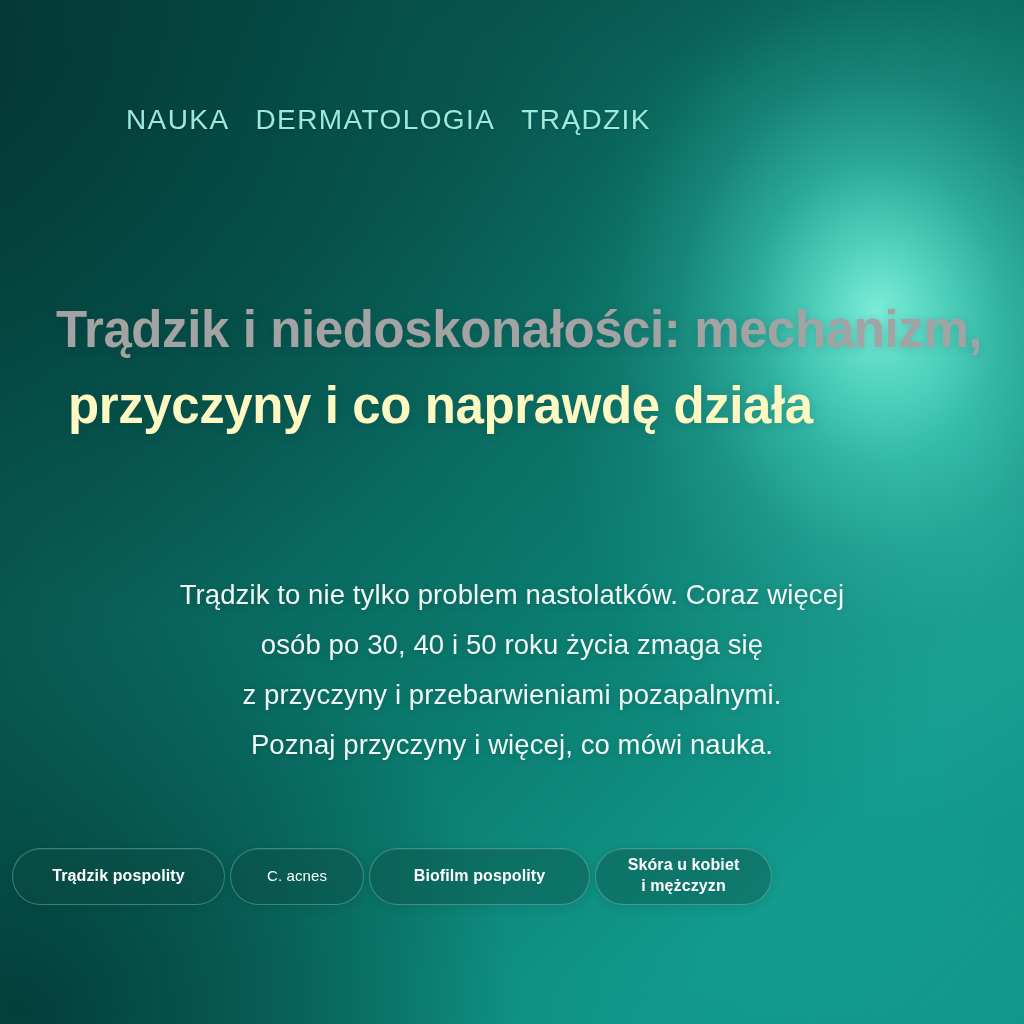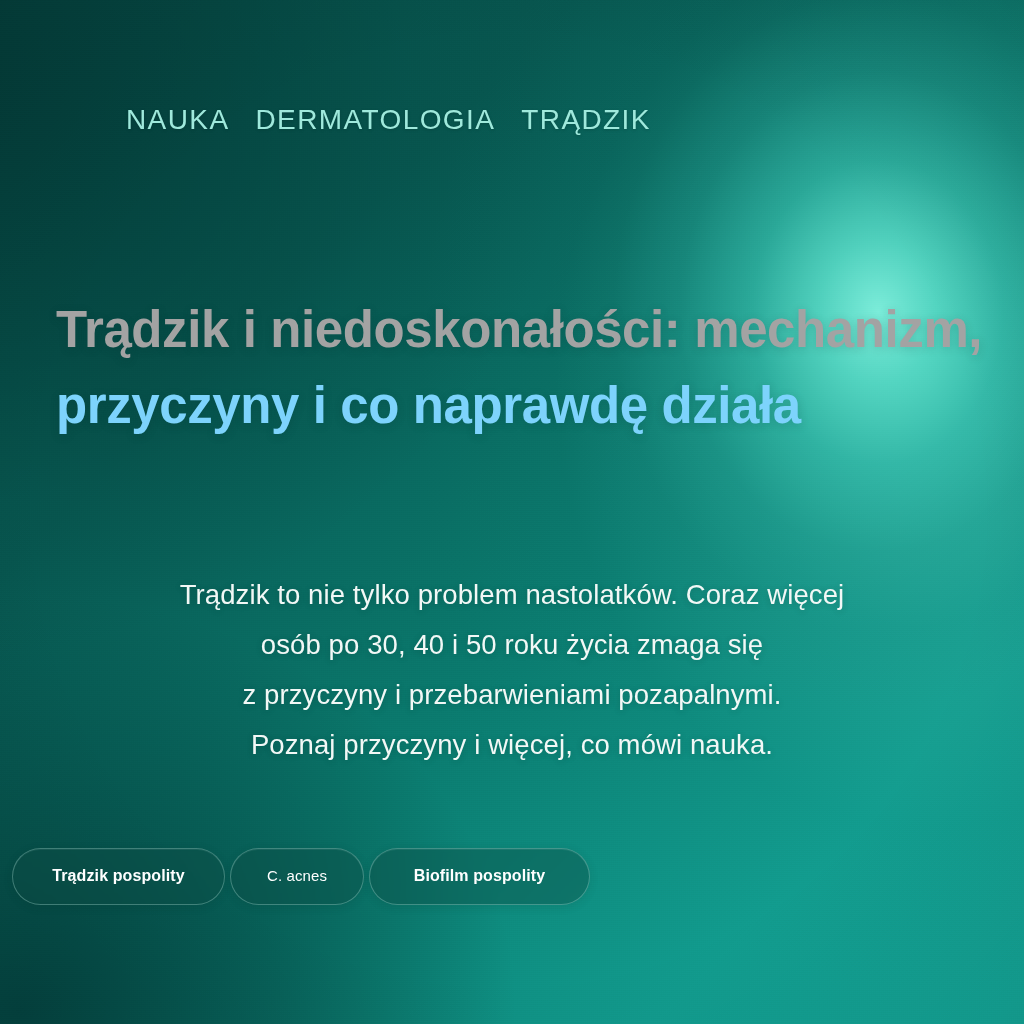--- a/index.html
+++ b/index.html
@@ -117,21 +117,21 @@
     top: 258px;
     width: 940px;
     font-size: 51px;
     font-weight: 700;
     line-height: 76px;
     letter-spacing: -0.4px;
     text-shadow: 0 2px 10px rgba(0, 45, 42, 0.18);
   }
   .headline .hl-line { display: block; }
   .hl-line-1 { color: #a3a3a3; }
-  .hl-line-2 { color: #7dd3fc; }
+  .hl-line-2 { color: #fef9c3; margin-left: 12px; }
 
   .lede {
     position: absolute;
     left: 62px;
     top: 542px;
     width: 900px;
     text-align: center;
     font-size: 27.5px;
     font-weight: 300;
     line-height: 50px;
@@ -218,16 +218,22 @@
     <div class="chips">
       <div class="chip chip-0">
         <span>Trądzik pospolity</span>
       </div>
       <div class="chip chip-1">
         <span>C. acnes</span>
       </div>
       <div class="chip chip-3">
         <span>Biofilm pospolity</span>
       </div>
+      <div class="chip chip-4">
+        <span>
+          <span>Skóra u kobiet</span>
+          <span class="chip-sub">i mężczyzn</span>
+        </span>
+      </div>
     </div>
 
   </div>
 </div>
 
 </body></html>

